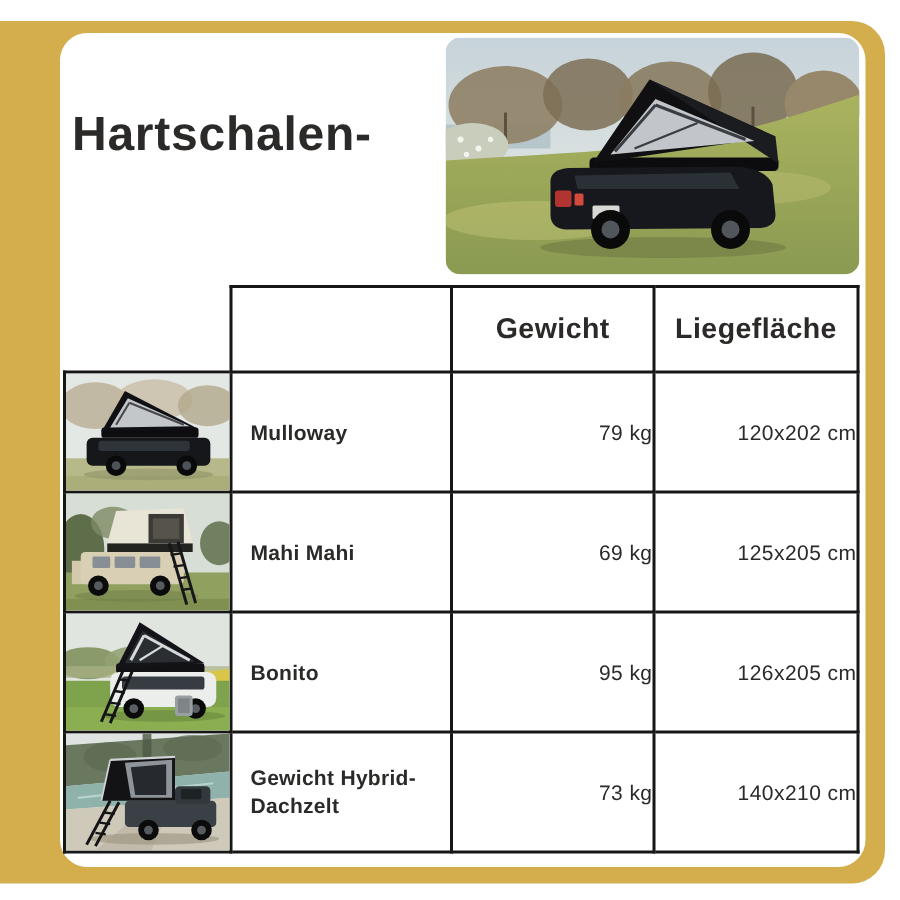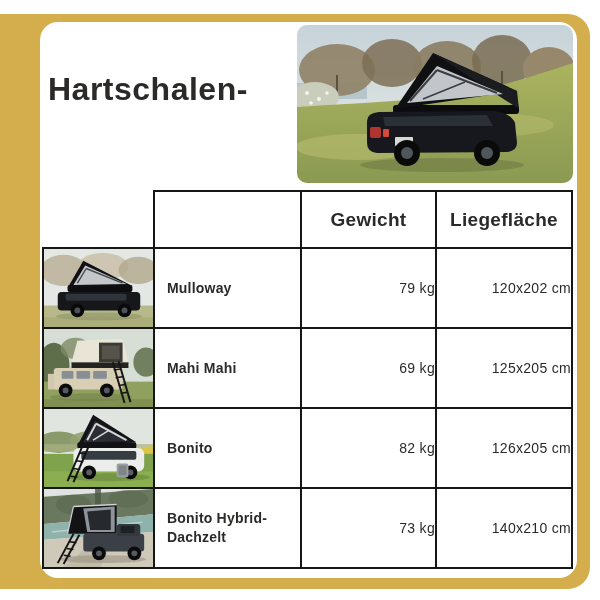--- a/index.html
+++ b/index.html
@@ -204,21 +204,21 @@
             <rect x="76" y="58" width="8" height="10" fill="#7e8487"></rect>
             <line x1="40" y1="36" x2="24" y2="74" stroke="#141416" stroke-width="2"></line>
             <line x1="46" y1="37" x2="30" y2="75" stroke="#141416" stroke-width="2"></line>
             <line x1="36" y1="45" x2="43" y2="46" stroke="#141416" stroke-width="1.6"></line>
             <line x1="33" y1="53" x2="40" y2="54" stroke="#141416" stroke-width="1.6"></line>
             <line x1="30" y1="61" x2="37" y2="62" stroke="#141416" stroke-width="1.6"></line>
             <line x1="27" y1="69" x2="34" y2="70" stroke="#141416" stroke-width="1.6"></line>
           </svg>
         </td>
         <td class="name-cell">Bonito</td>
-        <td class="val-cell">82 kg</td>
+        <td class="val-cell">95 kg</td>
         <td class="val-cell">126x205 cm</td>
       </tr>
 
       <tr class="data-row">
         <td class="img-cell">
           <svg viewBox="0 0 111 80" preserveAspectRatio="none">
             <rect width="111" height="80" fill="#dfe4e3"></rect>
             <polygon points="0,8 111,0 111,26 0,36" fill="#6b7860"></polygon>
             <ellipse cx="30" cy="16" rx="18" ry="10" fill="#5d6b52" opacity="0.8"></ellipse>
             <ellipse cx="86" cy="10" rx="20" ry="9" fill="#5d6b52" opacity="0.7"></ellipse>
@@ -240,21 +240,21 @@
                 <circle cx="56" cy="66" r="3" fill="#565b60"></circle>
             <circle cx="92" cy="66" r="7" fill="#0b0b0b"></circle>
                 <circle cx="92" cy="66" r="3" fill="#565b60"></circle>
             <line x1="30" y1="46" x2="14" y2="76" stroke="#141416" stroke-width="2"></line>
             <line x1="36" y1="47" x2="20" y2="77" stroke="#141416" stroke-width="2"></line>
             <line x1="26" y1="54" x2="33" y2="55" stroke="#141416" stroke-width="1.6"></line>
             <line x1="23" y1="61" x2="30" y2="62" stroke="#141416" stroke-width="1.6"></line>
             <line x1="20" y1="68" x2="27" y2="69" stroke="#141416" stroke-width="1.6"></line>
           </svg>
         </td>
-        <td class="name-cell">Bonito Hybrid-Dachzelt</td>
+        <td class="name-cell">Gewicht Hybrid-Dachzelt</td>
         <td class="val-cell">73 kg</td>
         <td class="val-cell">140x210 cm</td>
       </tr>
     </tbody>
       </table>
 
   </div>
 </div>
 
 </body></html>

